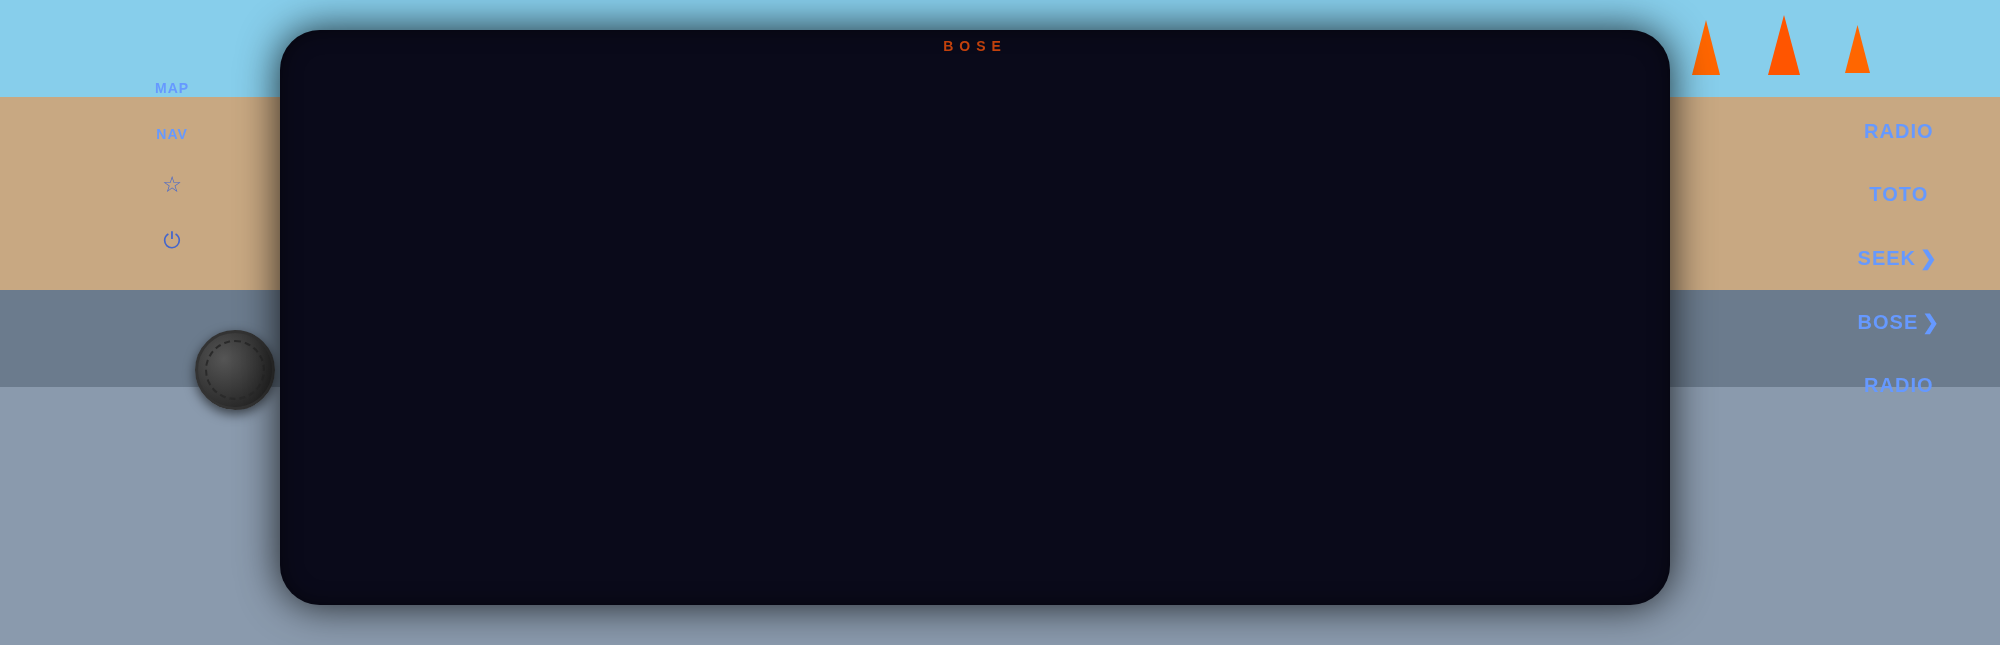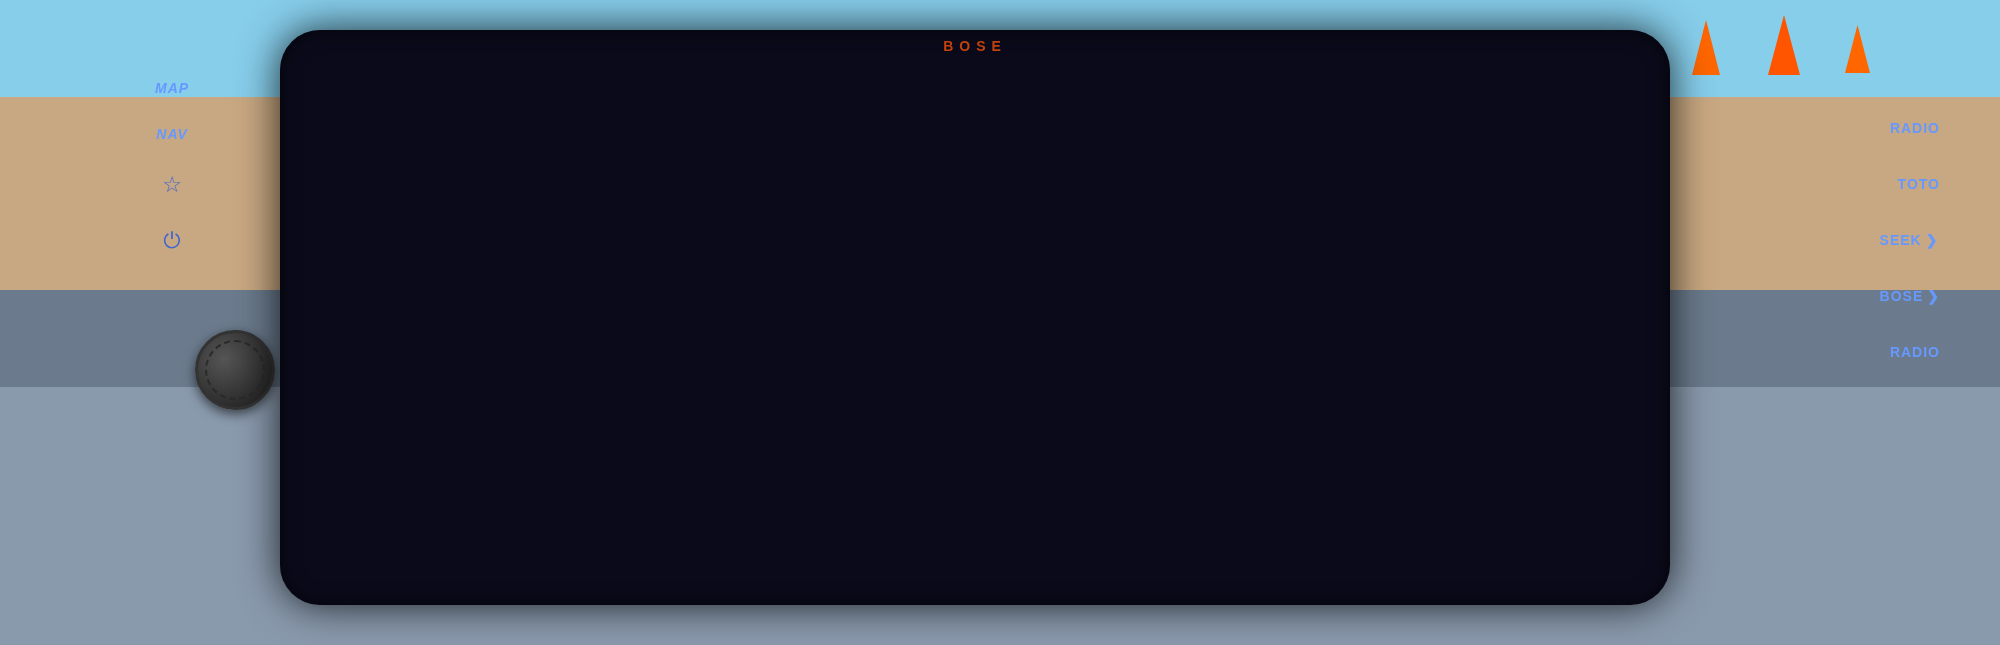--- a/index.html
+++ b/index.html
@@ -383,21 +383,20 @@
       gap: 30px;
       z-index: 10;
     }
 
     .side-btn {
       color: #6699ff;
       font-size: 14px;
       font-weight: bold;
       cursor: pointer;
       letter-spacing: 1px;
-      font-style: italic;
     }
 
     .side-icon {
       color: #4466cc;
       font-size: 22px;
       cursor: pointer;
     }
 
     
     .right-sidebar {
@@ -405,25 +404,25 @@
       right: 60px;
       top: 120px;
       display: flex;
       flex-direction: column;
       gap: 40px;
       z-index: 10;
     }
 
     .right-btn {
       color: #6699ff;
-      font-size: 14px;
+      font-size: 20px;
       font-weight: bold;
       cursor: pointer;
       letter-spacing: 1px;
-      text-align: right;
+      text-align: center;
     }
 
     .right-seek {
       display: flex;
       align-items: center;
       gap: 4px;
     }
 
     
     .knob {

